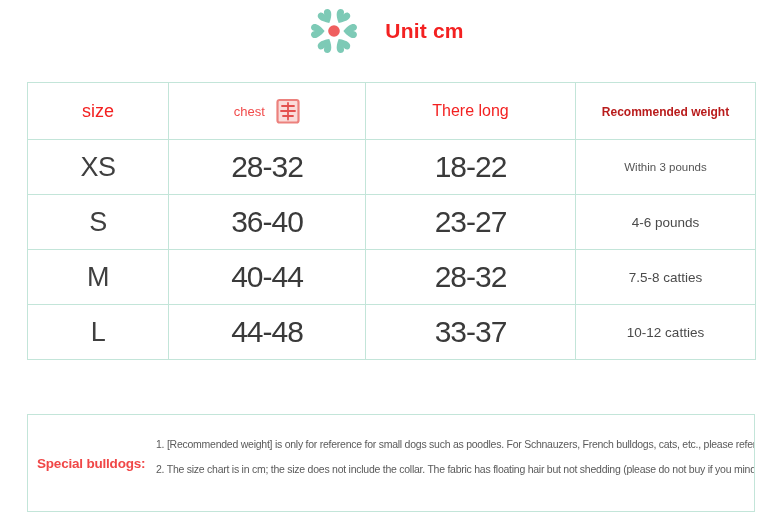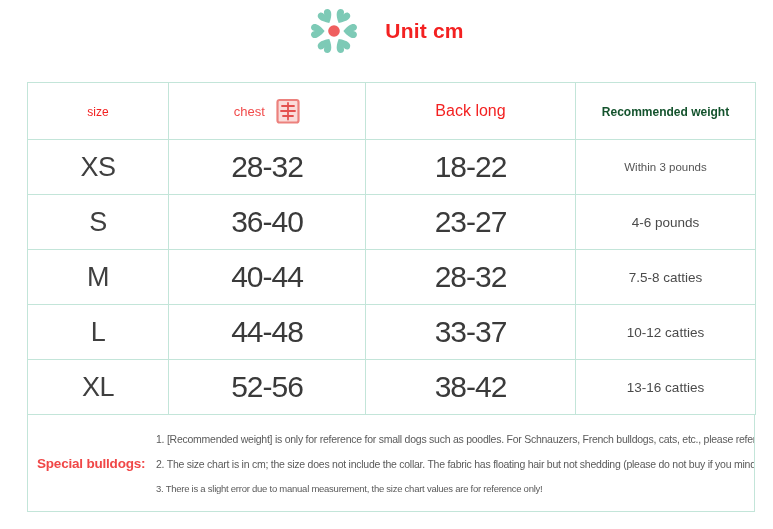--- a/index.html
+++ b/index.html
@@ -26,24 +26,24 @@
   .size-table col.c3{ width:210px; }
   .size-table col.c4{ width:180px; }
   .size-table th, .size-table td{
     border:1.5px solid #c3e5d9; text-align:center; vertical-align:middle;
     background:#ffffff;
   }
   .size-table tr.head-row{ height:57px; }
   .size-table tr.data-row{ height:55px; }
 
   th{ font-weight:normal; color:#f32121; }
-  th .h-size{ font-size:12px; }
+  th .h-size{ font-size:18px; }
   th .h-chest{ font-size:13px; color:#f14b4b; vertical-align:middle; }
   th .h-back{ font-size:16px; }
-  th .h-weight{ font-size:12px; font-weight:600; color:#14532d; }
+  th .h-weight{ font-size:12px; font-weight:600; color:#b91c1c; }
   th .stamp{ width:24px; height:26px; vertical-align:middle; margin-left:7px; }
 
   td.cell-size{ font-size:27px; color:#3f3f3f; letter-spacing:-.5px; }
   td.cell-num{ font-size:30px; color:#3a3a3a; letter-spacing:-1px; }
   td.cell-weight{ font-size:13.5px; color:#4a4a4a; }
   td.cell-weight.small{ font-size:11.5px; color:#555; }
 
   
   .notes-box{
     position:absolute; left:27px; top:414px; width:728px; height:98px;
@@ -98,21 +98,21 @@
         <rect x="1.5" y="2" width="21" height="22.5" rx="2" fill="#fadbd9" stroke="#ec817d" stroke-width="2.2"></rect>
         <g stroke="#e4504e" stroke-width="1.8" stroke-linecap="round">
           <line x1="6" y1="8" x2="18" y2="8"></line>
           <line x1="5" y1="13" x2="19" y2="13"></line>
           <line x1="7" y1="18" x2="17" y2="18"></line>
           <line x1="12" y1="5" x2="12" y2="21.5"></line>
         </g>
       </svg>
     </th>
     <th>
-      <span class="h-back">Back long</span>
+      <span class="h-back">There long</span>
     </th>
     <th>
       <span class="h-weight">Recommended weight</span>
     </th>
   </tr>
 
   <tr class="data-row">
     <td class="cell-size">XS</td>
     <td class="cell-num">28-32</td>
     <td class="cell-num">18-22</td>
@@ -129,29 +129,22 @@
     <td class="cell-num">40-44</td>
     <td class="cell-num">28-32</td>
     <td class="cell-weight">7.5-8 catties</td>
   </tr>
   <tr class="data-row">
     <td class="cell-size">L</td>
     <td class="cell-num">44-48</td>
     <td class="cell-num">33-37</td>
     <td class="cell-weight">10-12 catties</td>
   </tr>
-  <tr class="data-row">
-    <td class="cell-size">XL</td>
-    <td class="cell-num">52-56</td>
-    <td class="cell-num">38-42</td>
-    <td class="cell-weight">13-16 catties</td>
-  </tr>
 </tbody>
   </table>
 
 <div class="notes-box">
   <div class="notes-label">Special bulldogs:</div>
   <div class="notes-list">
     <div class="note-line note-1">1. [Recommended weight] is only for reference for small dogs such as poodles. For Schnauzers, French bulldogs, cats, etc., please refer to the chest length;</div>
     <div class="note-line note-2">2. The size chart is in cm; the size does not include the collar. The fabric has floating hair but not shedding (please do not buy if you mind);</div>
-    <div class="note-line note-3">3. There is a slight error due to manual measurement, the size chart values are for reference only!</div>
   </div>
 </div>
 
 </body></html>

